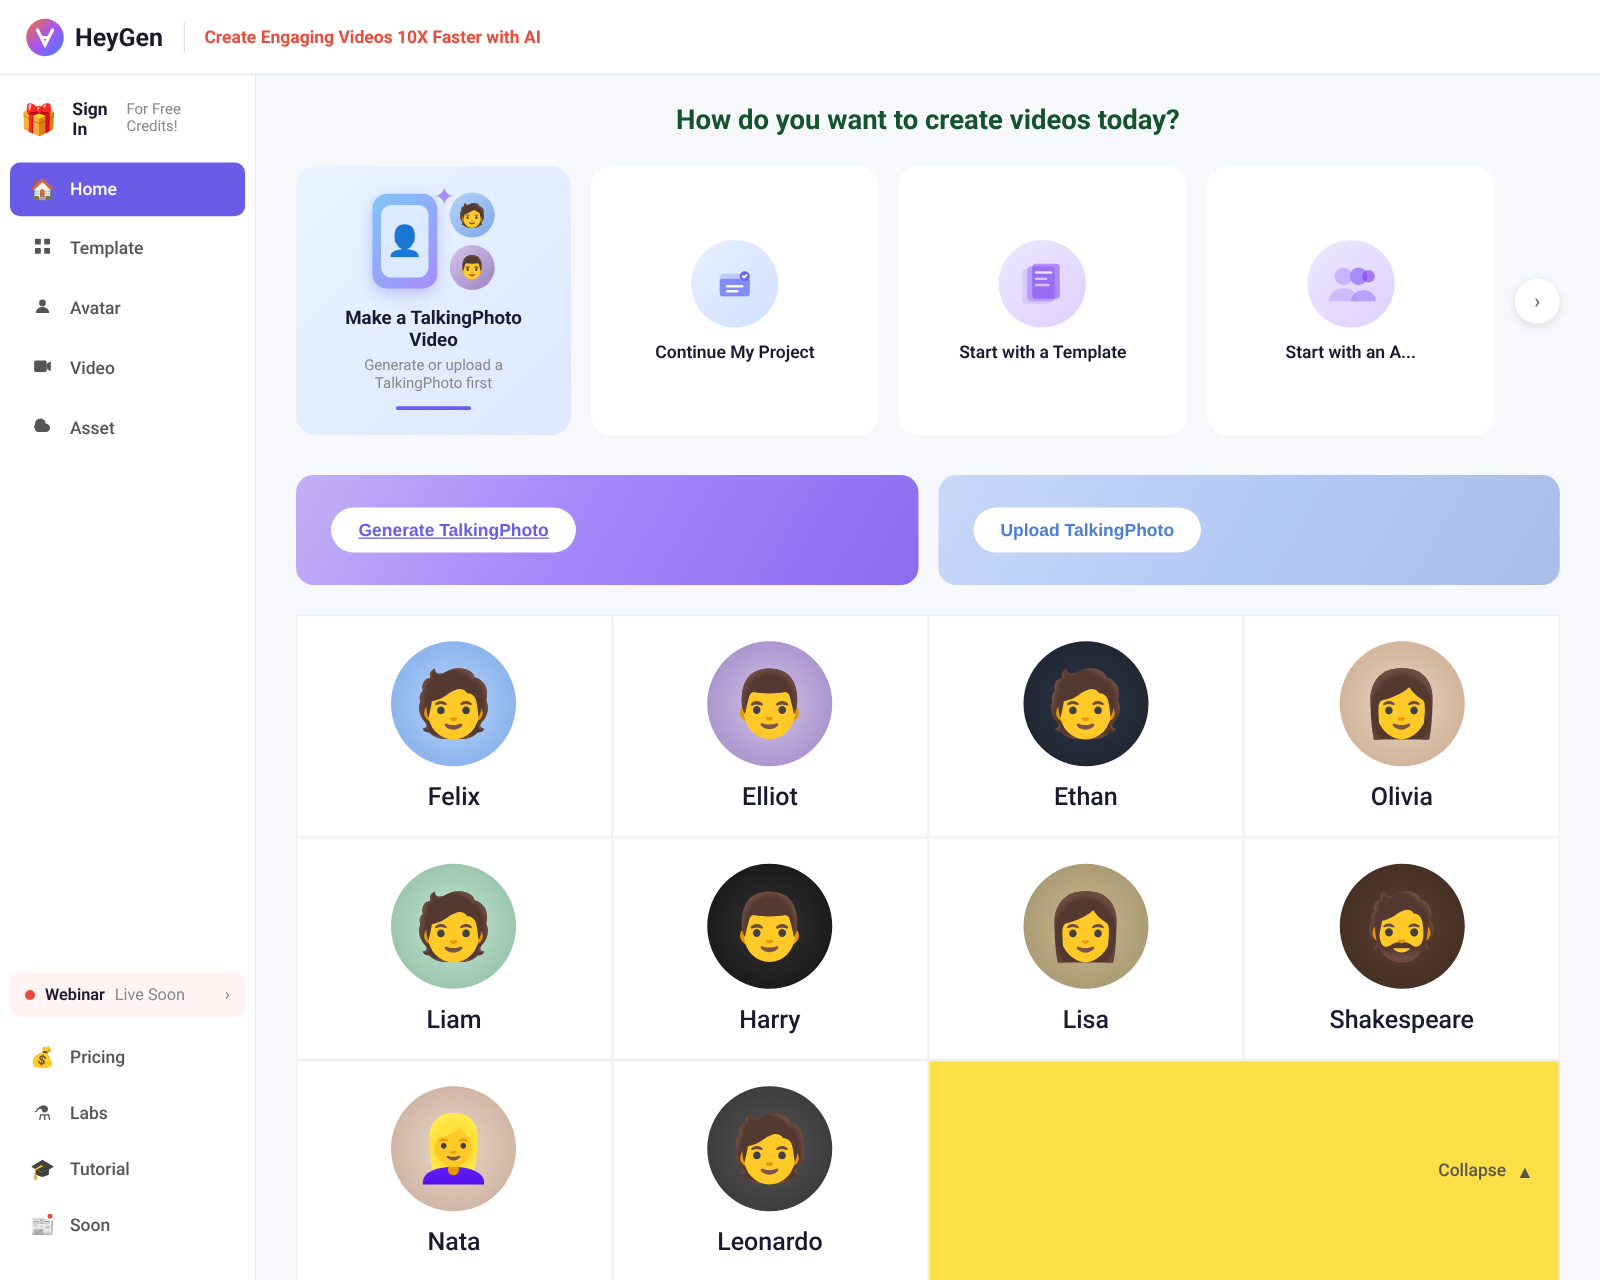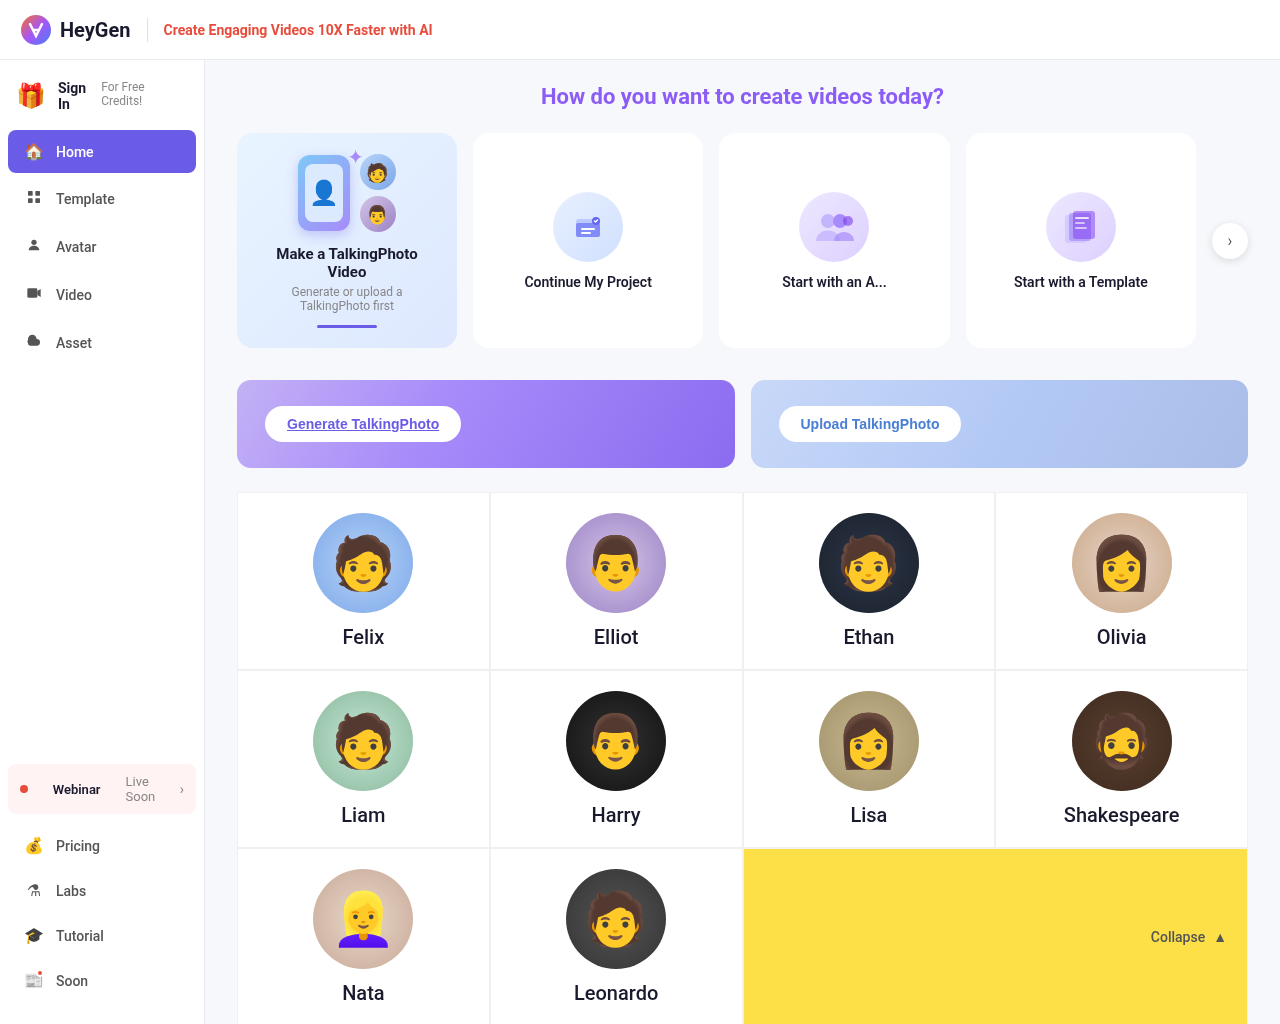--- a/index.html
+++ b/index.html
@@ -48,37 +48,37 @@
     .sidebar-item.active { background: #6b5ce7; color: #fff; }
     .sidebar-item .icon { font-size: 16px; width: 20px; text-align: center; }
 
     .sidebar-spacer { flex: 1; }
 
     .sidebar-webinar {
       display: flex; align-items: center; justify-content: space-between;
       margin: 4px 8px; padding: 10px 12px; background: #fff3f3; border-radius: 8px;
       cursor: pointer;
     }
-    .webinar-left { display: flex; align-items: center; gap: 25px; font-size: 13px; }
+    .webinar-left { display: flex; align-items: center; gap: 8px; font-size: 13px; }
     .webinar-dot { width: 8px; height: 8px; background: #e74c3c; border-radius: 50%; }
     .webinar-text { font-weight: 600; color: #1a1a2e; }
     .webinar-sub { color: #888; }
     .webinar-chevron { color: #888; font-size: 14px; }
 
     .sidebar-bottom { padding: 4px 0 8px; }
 
     
     .main {
       flex: 1; overflow-y: auto; padding: 24px 32px;
       background: #f7f8fc;
     }
 
     .page-title {
       text-align: center; font-size: 22px; font-weight: 700;
-      color: #8b5cf6; margin-bottom: 24px;
+      color: #14532d; margin-bottom: 24px;
     }
 
     
     .top-cards {
       display: flex; gap: 16px; margin-bottom: 32px; align-items: stretch;
     }
 
     .card {
       background: #fff; border-radius: 16px; padding: 20px;
       display: flex; flex-direction: column; align-items: center;
@@ -341,51 +341,51 @@
               <circle cx="26" cy="12" r="4" fill="#6366f1"></circle>
               <path d="M24.5 12l1 1 2-2" stroke="white" stroke-width="1.5" stroke-linecap="round" stroke-linejoin="round"></path>
             </svg>
           </div>
         </div>
         <div class="card-label">Continue My Project</div>
       </div>
 
       <div class="card card-sm">
         <div class="card-icon-area">
-          <div class="avatar-icon-bg">
-
-            <svg width="44" height="40" viewBox="0 0 44 40" fill="none">
-              <circle cx="16" cy="14" r="7" fill="#c4b5fd"></circle>
-              <circle cx="28" cy="14" r="7" fill="#a78bfa"></circle>
-              <circle cx="36" cy="14" r="5" fill="#7c3aed" opacity="0.6"></circle>
-              <path d="M4 34c0-6 5.4-10.5 12-10.5S28 28 28 34" fill="#c4b5fd" opacity="0.8"></path>
-              <path d="M22 34c0-5 4.5-9 10-9s10 4 10 9" fill="#a78bfa" opacity="0.7"></path>
-            </svg>
-          </div>
-        </div>
-        <div class="card-label">Start with an A...</div>
-      </div>
-
-      <div class="card card-sm">
-        <div class="card-icon-area">
           <div class="template-icon-bg">
 
             <svg width="40" height="40" viewBox="0 0 40 40" fill="none">
               <rect x="4" y="8" width="22" height="28" rx="3" fill="#c4b5fd" opacity="0.5"></rect>
               <rect x="8" y="6" width="22" height="28" rx="3" fill="#a78bfa" opacity="0.7"></rect>
               <rect x="12" y="4" width="22" height="28" rx="3" fill="#7c3aed" opacity="0.5"></rect>
               <rect x="14" y="10" width="14" height="2" rx="1" fill="white" opacity="0.8"></rect>
               <rect x="14" y="15" width="10" height="2" rx="1" fill="white" opacity="0.6"></rect>
               <rect x="14" y="20" width="12" height="2" rx="1" fill="white" opacity="0.6"></rect>
             </svg>
           </div>
         </div>
         <div class="card-label">Start with a Template</div>
       </div>
 
+      <div class="card card-sm">
+        <div class="card-icon-area">
+          <div class="avatar-icon-bg">
+
+            <svg width="44" height="40" viewBox="0 0 44 40" fill="none">
+              <circle cx="16" cy="14" r="7" fill="#c4b5fd"></circle>
+              <circle cx="28" cy="14" r="7" fill="#a78bfa"></circle>
+              <circle cx="36" cy="14" r="5" fill="#7c3aed" opacity="0.6"></circle>
+              <path d="M4 34c0-6 5.4-10.5 12-10.5S28 28 28 34" fill="#c4b5fd" opacity="0.8"></path>
+              <path d="M22 34c0-5 4.5-9 10-9s10 4 10 9" fill="#a78bfa" opacity="0.7"></path>
+            </svg>
+          </div>
+        </div>
+        <div class="card-label">Start with an A...</div>
+      </div>
+
       <div class="nav-arrow">›</div>
     </div>
 
     <div class="action-banners">
       <div class="banner banner-generate">
         <button class="banner-btn">
           <span>Generate TalkingPhoto</span>
         </button>
       </div>
       <div class="banner banner-upload">

